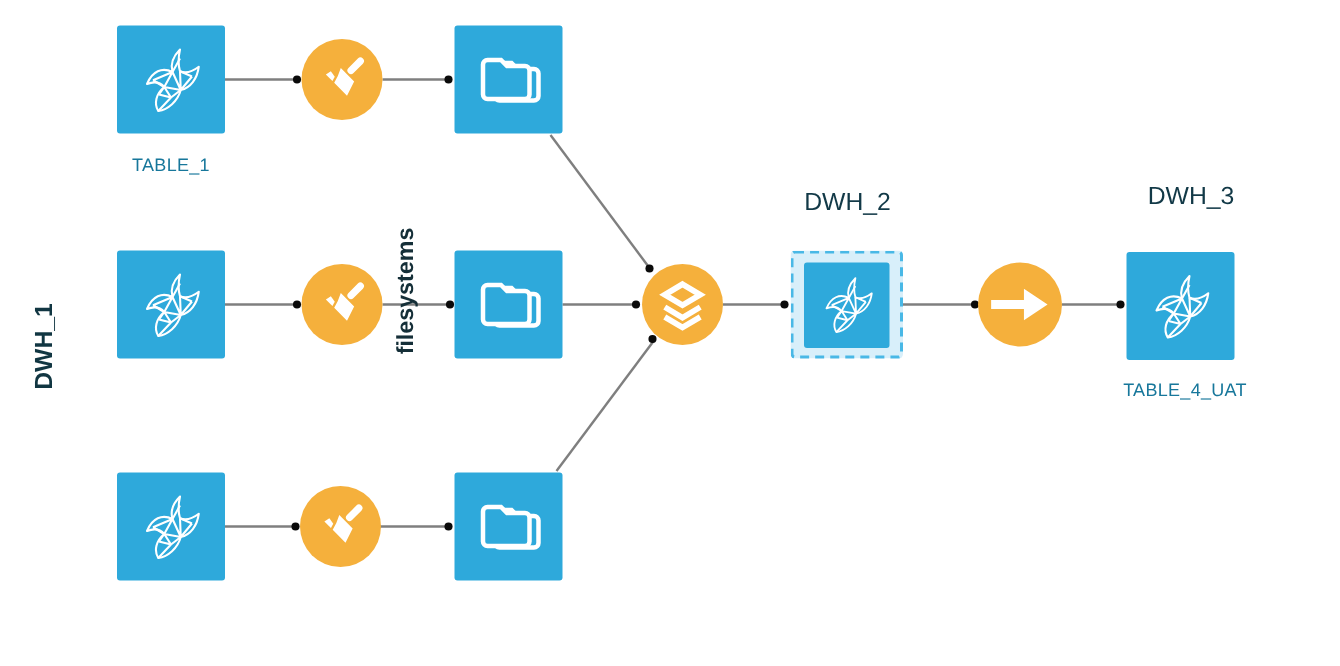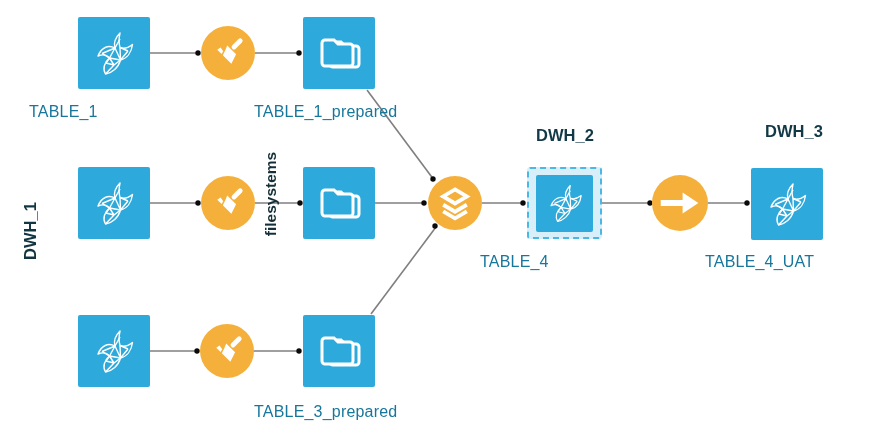--- a/index.html
+++ b/index.html
@@ -29,25 +29,25 @@
     border:2px dashed #49b8e6;background:#d8effa;border-radius:3px;
     display:flex;align-items:center;justify-content:center;cursor:pointer;
   }
   .sel .inner{
     width:57px;height:57px;background:#2ea9db;border-radius:2px;
     display:flex;align-items:center;justify-content:center;
   }
   .sel .inner svg{width:42px;height:42px;display:block;}
 
   .lbl{
-    position:absolute;width:170px;
-    font-size:16px;color:#17779b;letter-spacing:0.2px;white-space:nowrap;
+    position:absolute;width:170px;text-align:center;
+    font-size:12px;color:#17779b;letter-spacing:0.2px;white-space:nowrap;
   }
   .zone-heading{
-    position:absolute;font-size:16.5px;font-weight:bold;color:#123947;
+    position:absolute;font-size:16.5px;font-weight:normal;color:#123947;
     transform:translateX(-50%);white-space:nowrap;
   }
   .zone-vertical{
     position:absolute;font-size:16.5px;font-weight:bold;color:#113642;
     transform:translate(-50%,-50%) rotate(-90deg);white-space:nowrap;
   }
   .zone-vertical.fs{color:#152f38;font-size:15.5px;}
 </style>
 </head>
 <body>
@@ -133,21 +133,20 @@
     <svg>
         <use href="#ic-broom"></use>
       </svg>
   </div>
   <div class="sq" style="left:303px;top:17px">
     <svg>
         <use href="#ic-folder"></use>
       </svg>
   </div>
   <div class="lbl" style="left:29px;top:103px">TABLE_1</div>
-  <div class="lbl" style="left:254px;top:103px">TABLE_1_prepared</div>
 
   <div class="sq" style="left:78px;top:167px">
     <svg>
         <use href="#ic-sql"></use>
       </svg>
   </div>
   <div class="circle" style="left:201px;top:176px">
     <svg>
         <use href="#ic-broom"></use>
       </svg>
@@ -166,36 +165,34 @@
   <div class="circle" style="left:200px;top:324px">
     <svg>
         <use href="#ic-broom"></use>
       </svg>
   </div>
   <div class="sq" style="left:303px;top:315px">
     <svg>
         <use href="#ic-folder"></use>
       </svg>
   </div>
-  <div class="lbl" style="left:254px;top:403px">TABLE_3_prepared</div>
 
   <div class="circle" style="left:428px;top:176px">
     <svg>
         <use href="#ic-stack"></use>
       </svg>
   </div>
 
   <div class="sel" style="left:527px;top:167px">
     <div class="inner">
       <svg>
           <use href="#ic-sql"></use>
         </svg>
     </div>
   </div>
-  <div class="lbl" style="left:480px;top:253px">TABLE_4</div>
 
   <div class="circle big" style="left:652px;top:175px">
     <svg>
         <use href="#ic-sync"></use>
       </svg>
   </div>
 
   <div class="sq" style="left:751px;top:168px">
     <svg>
         <use href="#ic-sql"></use>

